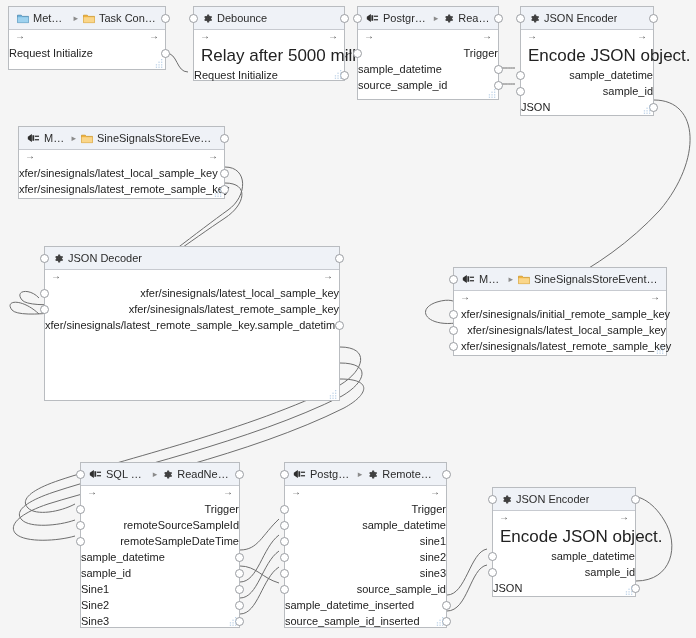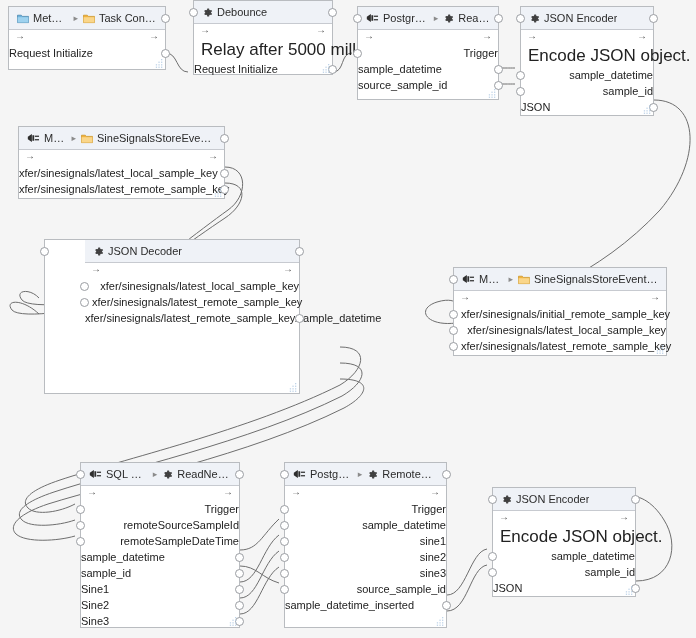--- a/index.html
+++ b/index.html
@@ -182,21 +182,21 @@
             <rect x="4.4" y="2.6" width="1.3" height="1.3"></rect>
             <rect x="7" y="5.2" width="1.3" height="1.3"></rect>
             <rect x="4.4" y="5.2" width="1.3" height="1.3"></rect>
             <rect x="1.8" y="5.2" width="1.3" height="1.3"></rect>
             <rect x="7" y="7.6" width="1.3" height="1.3"></rect>
             <rect x="4.4" y="7.6" width="1.3" height="1.3"></rect>
             <rect x="1.8" y="7.6" width="1.3" height="1.3"></rect>
           </g>
         </svg></span>
     </div>
-    <div class="node" style="left: 193px; top: 0; width: 140px; height: 75px;">
+    <div class="node" style="left: 193px; top: 6px; width: 152px; height: 75px;">
       <div class="node-header">
         <span class="ic">
           <svg width="11" height="11" viewBox="0 0 16 16">
             <path fill="#3b3b3b" d="M8 5.1a2.9 2.9 0 1 0 0 5.8 2.9 2.9 0 0 0 0-5.8zm0 4.4a1.5 1.5 0 1 1 0-3 1.5 1.5 0 0 1 0 3z"></path>
             <path fill="#3b3b3b" d="M14.4 9.3l-1.2-.6a5.4 5.4 0 0 0 0-1.4l1.2-.6a.5.5 0 0 0 .2-.6l-.9-1.6a.5.5 0 0 0-.6-.2l-1.3.4a5.3 5.3 0 0 0-1.2-.7l-.2-1.3a.5.5 0 0 0-.5-.4H8a.5.5 0 0 0-.5.4l-.2 1.3c-.4.2-.8.4-1.2.7l-1.3-.4a.5.5 0 0 0-.6.2l-.9 1.6a.5.5 0 0 0 .2.6l1.2.6a5.4 5.4 0 0 0 0 1.4l-1.2.6a.5.5 0 0 0-.2.6l.9 1.6c.1.2.4.3.6.2l1.3-.4c.4.3.8.5 1.2.7l.2 1.3c0 .3.3.4.5.4h1.9c.3 0 .5-.2.5-.4l.2-1.3c.4-.2.8-.4 1.2-.7l1.3.4c.2.1.5 0 .6-.2l.9-1.6a.5.5 0 0 0-.2-.6z" opacity="0.95"></path>
           </svg>
         </span>
         <span class="ttl">Debounce</span>
       </div>
       <span class="hdr-port left"></span>
@@ -340,21 +340,21 @@
             <rect x="4.4" y="2.6" width="1.3" height="1.3"></rect>
             <rect x="7" y="5.2" width="1.3" height="1.3"></rect>
             <rect x="4.4" y="5.2" width="1.3" height="1.3"></rect>
             <rect x="1.8" y="5.2" width="1.3" height="1.3"></rect>
             <rect x="7" y="7.6" width="1.3" height="1.3"></rect>
             <rect x="4.4" y="7.6" width="1.3" height="1.3"></rect>
             <rect x="1.8" y="7.6" width="1.3" height="1.3"></rect>
           </g>
         </svg></span>
     </div>
-    <div class="node" style="left: 44px; top: 239px; width: 256px; height: 155px; padding-left: 40px;">
+    <div class="node" style="left: 44px; top: 246px; width: 296px; height: 155px;">
       <div class="node-header">
         <span class="ic">
           <svg width="11" height="11" viewBox="0 0 16 16">
             <path fill="#3b3b3b" d="M8 5.1a2.9 2.9 0 1 0 0 5.8 2.9 2.9 0 0 0 0-5.8zm0 4.4a1.5 1.5 0 1 1 0-3 1.5 1.5 0 0 1 0 3z"></path>
             <path fill="#3b3b3b" d="M14.4 9.3l-1.2-.6a5.4 5.4 0 0 0 0-1.4l1.2-.6a.5.5 0 0 0 .2-.6l-.9-1.6a.5.5 0 0 0-.6-.2l-1.3.4a5.3 5.3 0 0 0-1.2-.7l-.2-1.3a.5.5 0 0 0-.5-.4H8a.5.5 0 0 0-.5.4l-.2 1.3c-.4.2-.8.4-1.2.7l-1.3-.4a.5.5 0 0 0-.6.2l-.9 1.6a.5.5 0 0 0 .2.6l1.2.6a5.4 5.4 0 0 0 0 1.4l-1.2.6a.5.5 0 0 0-.2.6l.9 1.6c.1.2.4.3.6.2l1.3-.4c.4.3.8.5 1.2.7l.2 1.3c0 .3.3.4.5.4h1.9c.3 0 .5-.2.5-.4l.2-1.3c.4-.2.8-.4 1.2-.7l1.3.4c.2.1.5 0 .6-.2l.9-1.6a.5.5 0 0 0-.2-.6z" opacity="0.95"></path>
           </svg>
         </span>
         <span class="ttl">JSON Decoder</span>
       </div>
       <span class="hdr-port left"></span>
@@ -503,20 +503,21 @@
           <span class="arrow-in">→</span>
           <span class="arrow-out">→</span>
         </div>
         <div class="port-row in"><span class="port left"></span><span>Trigger</span></div>
         <div class="port-row in"><span class="port left"></span><span>sample_datetime</span></div>
         <div class="port-row in"><span class="port left"></span><span>sine1</span></div>
         <div class="port-row in"><span class="port left"></span><span>sine2</span></div>
         <div class="port-row in"><span class="port left"></span><span>sine3</span></div>
         <div class="port-row in"><span class="port left"></span><span>source_sample_id</span></div>
         <div class="port-row out"><span>sample_datetime_inserted</span><span class="port right"></span></div>
+        <div class="port-row out"><span>source_sample_id_inserted</span><span class="port right"></span></div>
       </div>
       <span class="grip"><svg width="9" height="9" viewBox="0 0 9 9">
           <g fill="#b9cfe6">
             <rect x="7" y="0" width="1.3" height="1.3"></rect>
             <rect x="7" y="2.6" width="1.3" height="1.3"></rect>
             <rect x="4.4" y="2.6" width="1.3" height="1.3"></rect>
             <rect x="7" y="5.2" width="1.3" height="1.3"></rect>
             <rect x="4.4" y="5.2" width="1.3" height="1.3"></rect>
             <rect x="1.8" y="5.2" width="1.3" height="1.3"></rect>
             <rect x="7" y="7.6" width="1.3" height="1.3"></rect>

